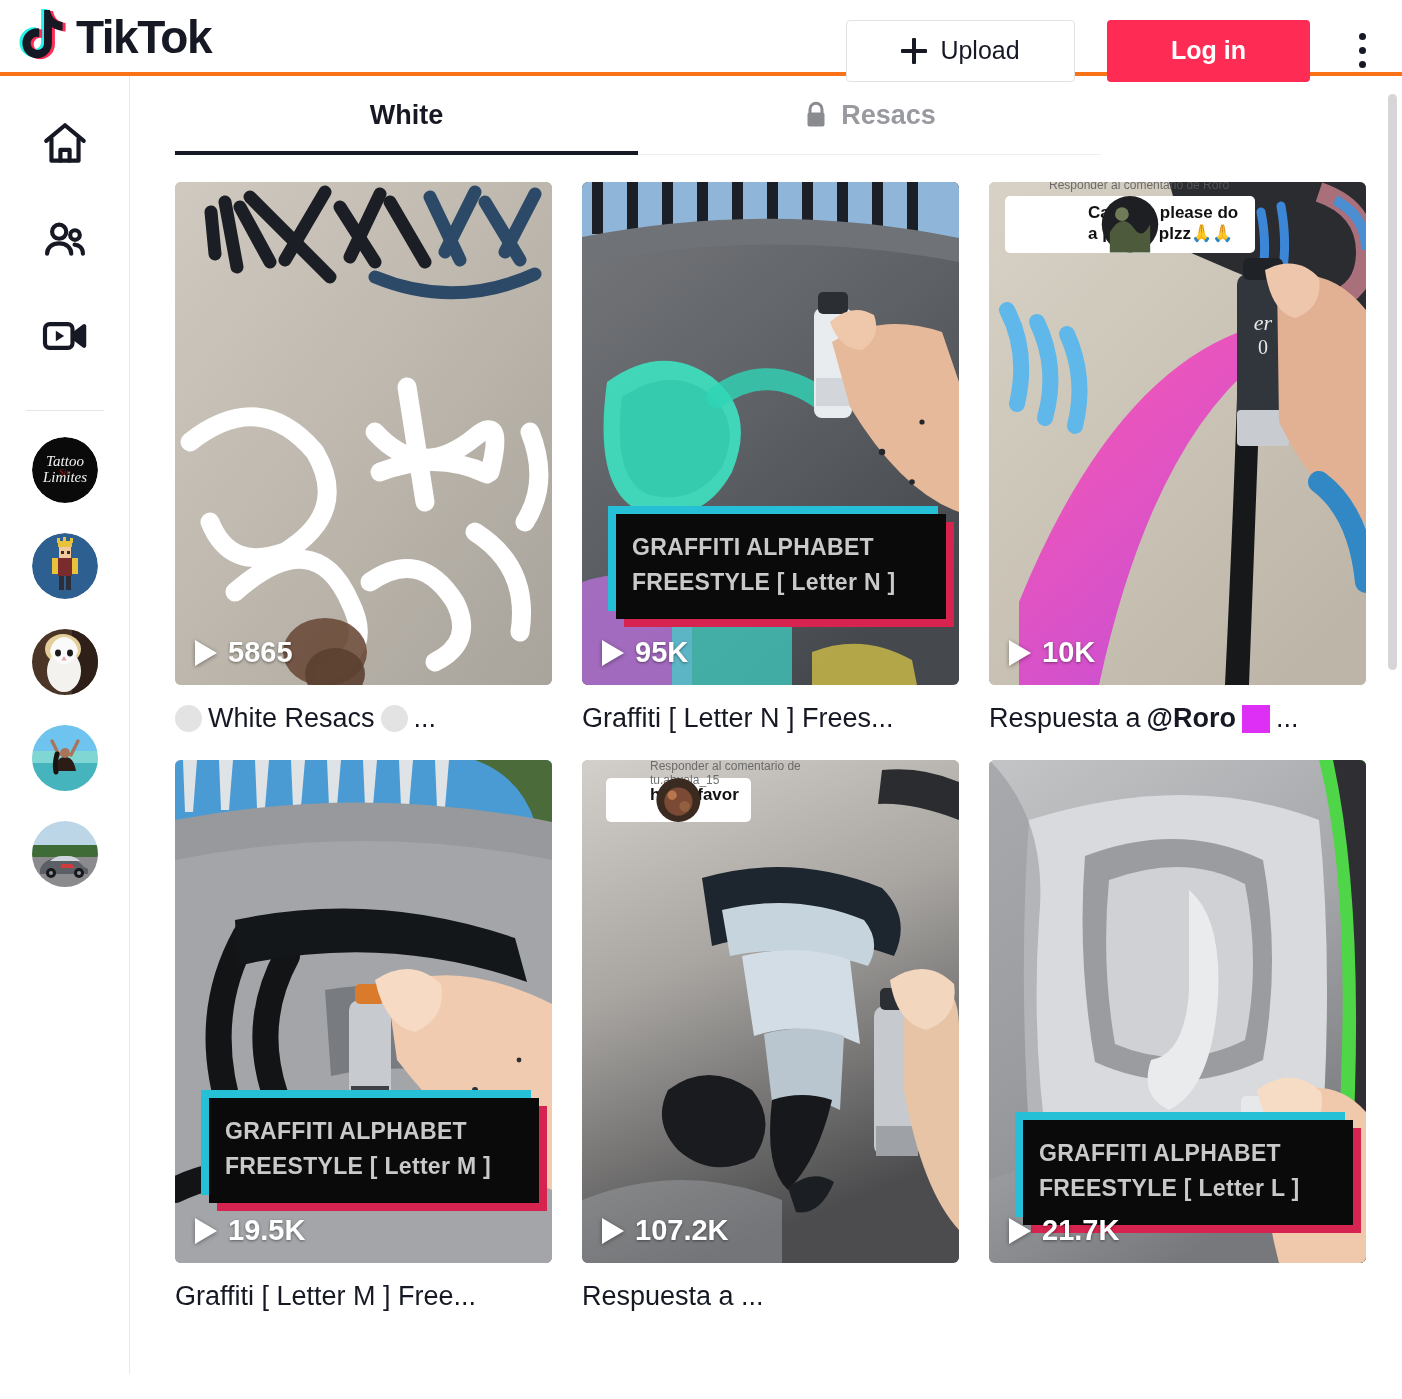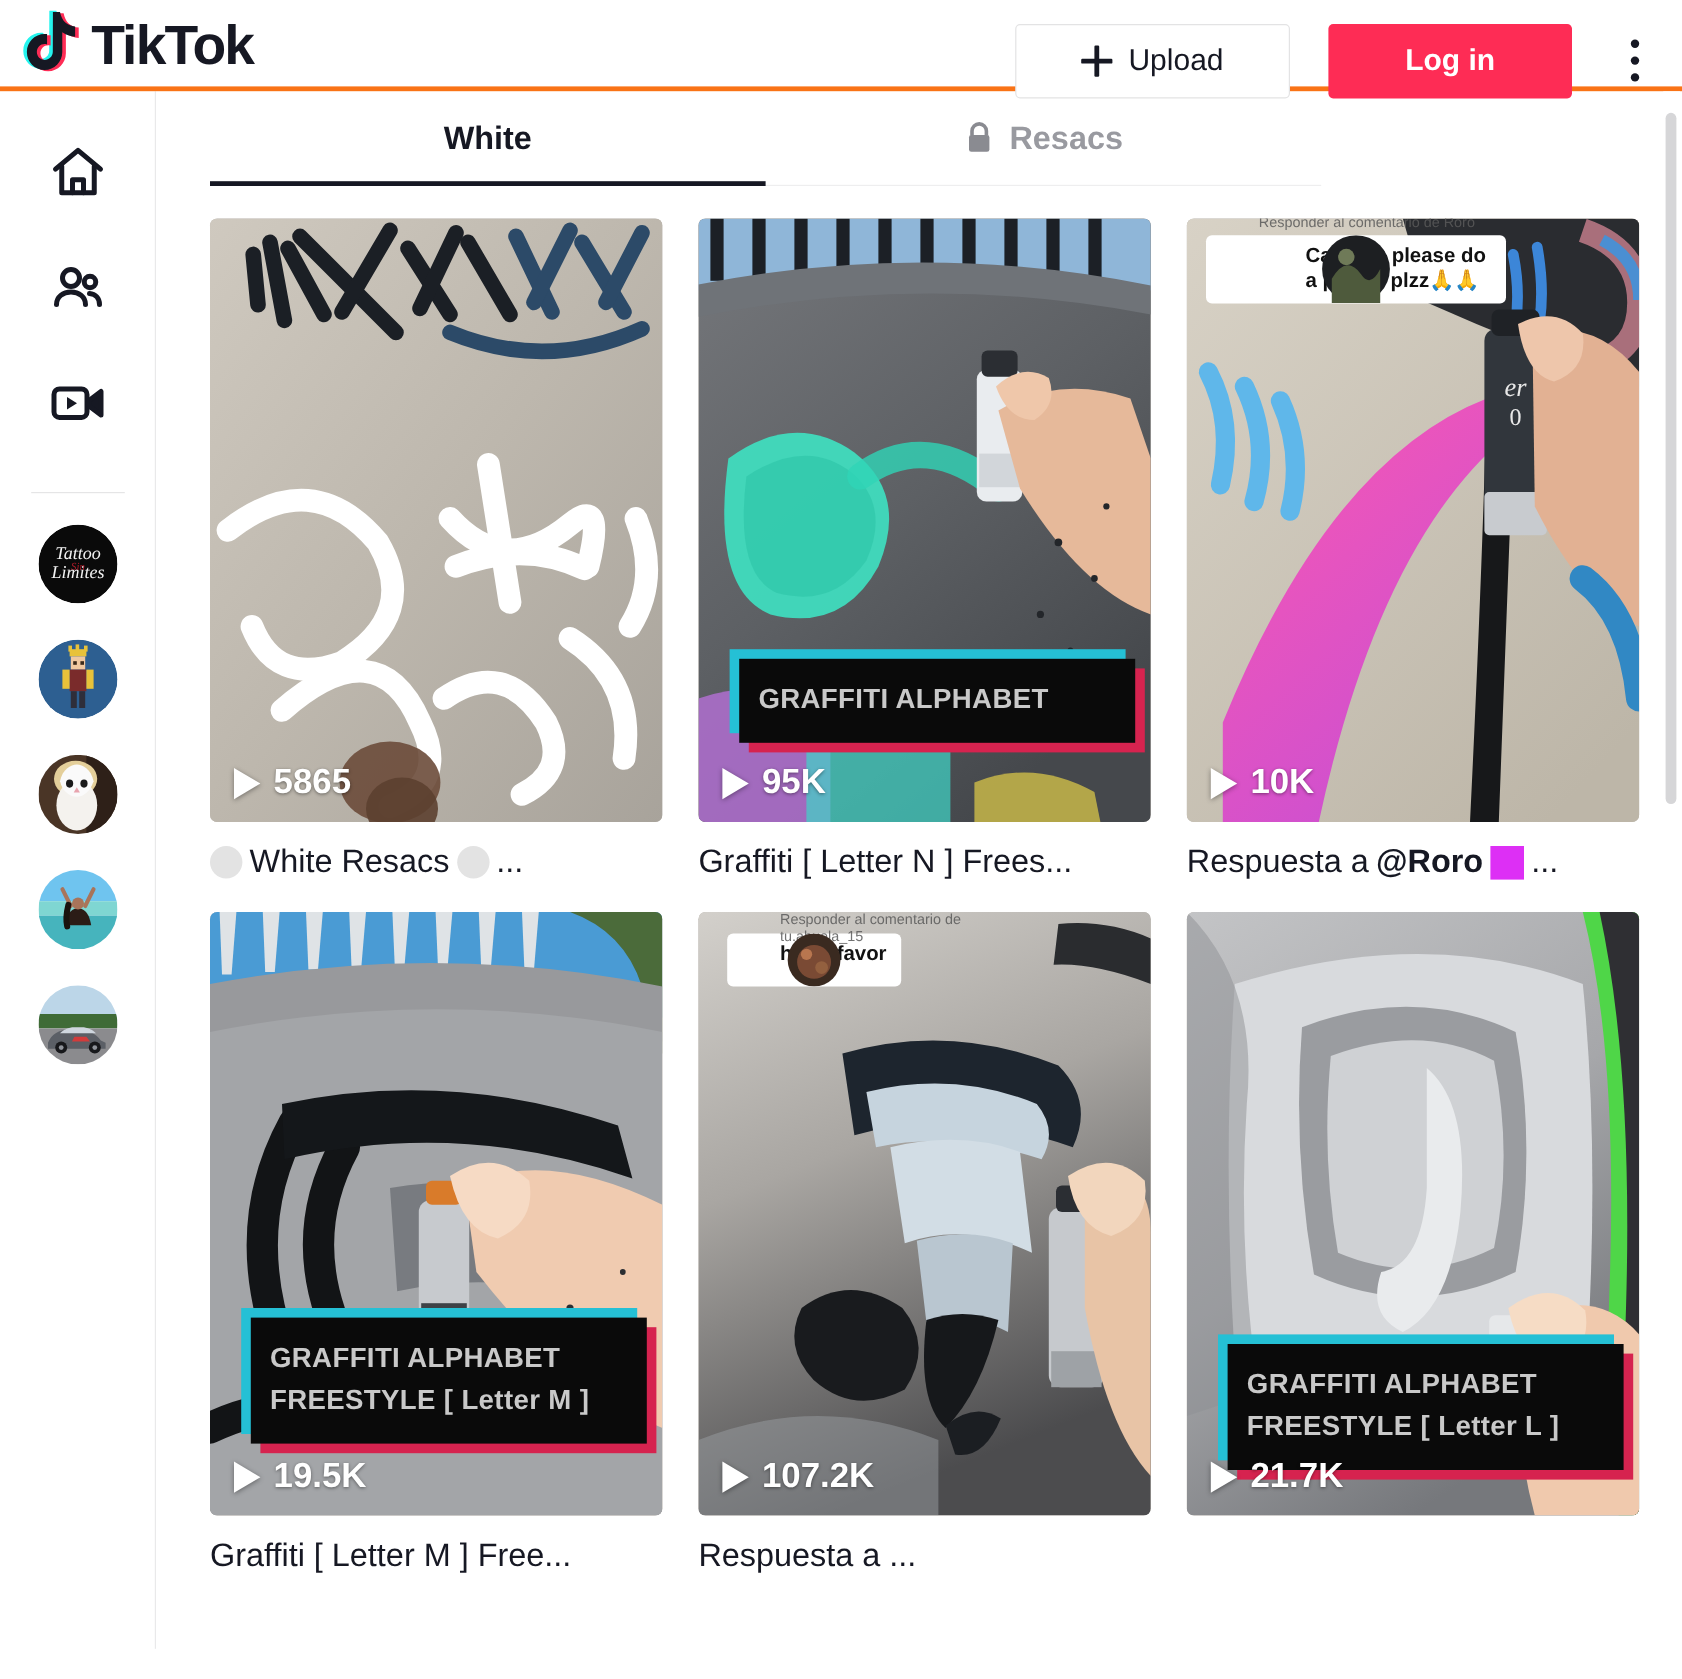--- a/index.html
+++ b/index.html
@@ -583,20 +583,21 @@
               <circle cx="285" cy="330" r="3"></circle>
                 <circle cx="340" cy="240" r="2.6"></circle>
               <circle cx="310" cy="360" r="2.4"></circle>
             </g>
           </svg>
           <div class="gtitle" style="bottom: 66px;">
             <div class="shadow-cyan"></div>
             <div class="shadow-pink"></div>
             <div class="box">
               <div>GRAFFITI ALPHABET</div>
+              <div class="gline2">FREESTYLE [ Letter N ]</div>
             </div>
           </div>
           <div class="views">
             <span class="play-tri"></span>
             <span>95K</span>
           </div>
         </div>
         <div class="caption">
           <span>Graffiti [ Letter N ] Frees...</span>
         </div>

